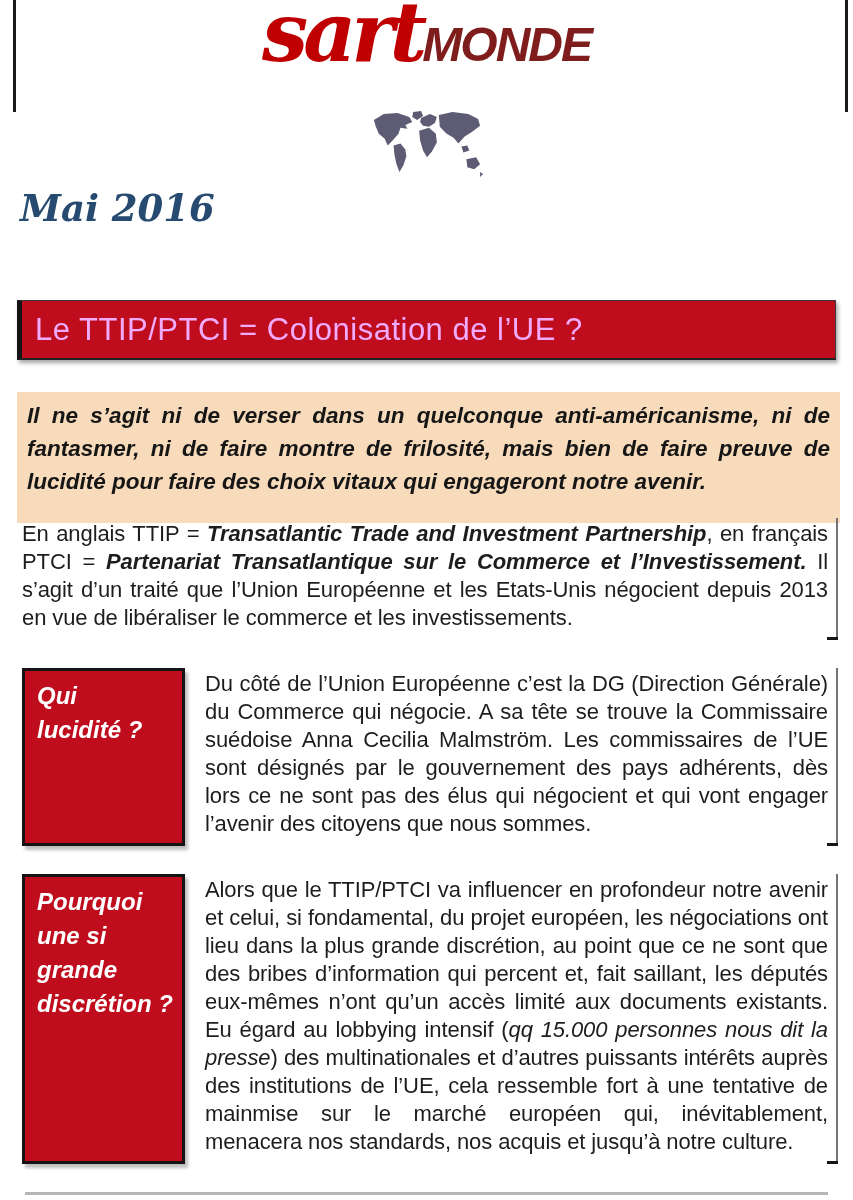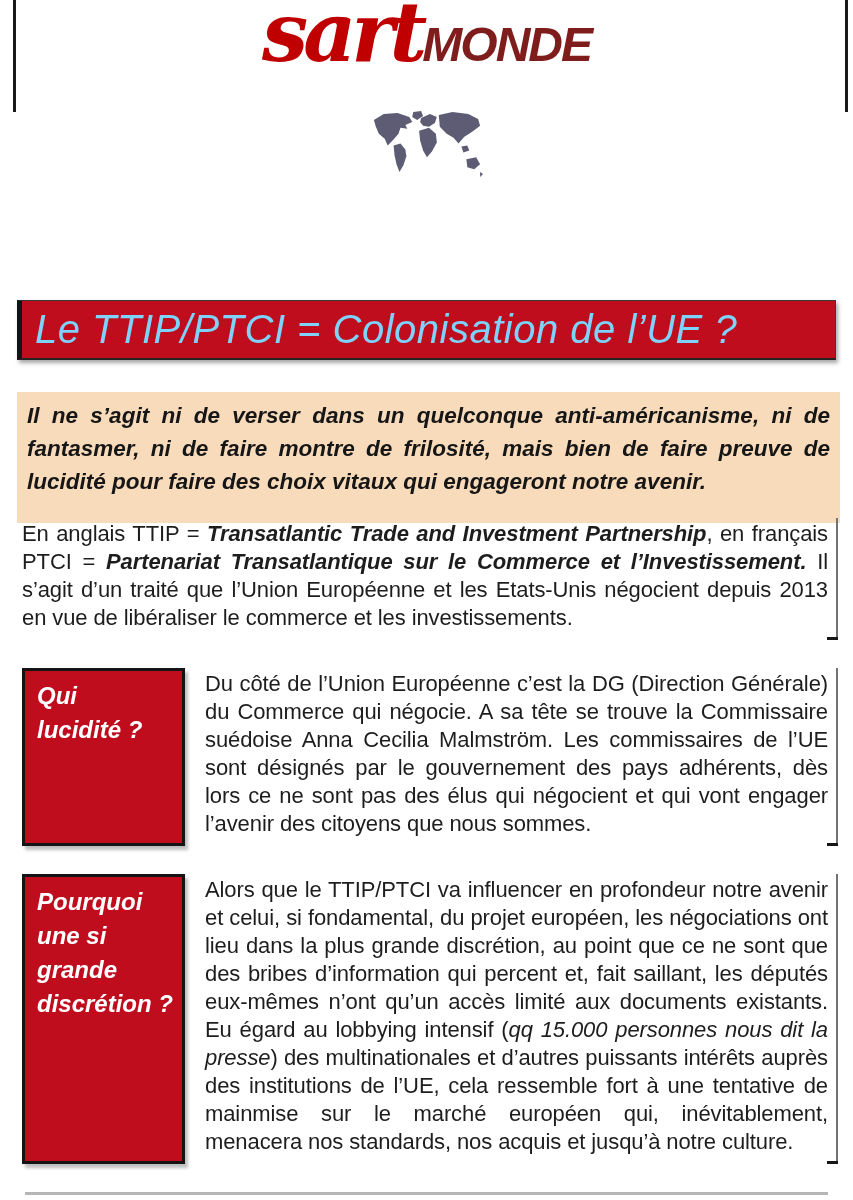--- a/index.html
+++ b/index.html
@@ -51,22 +51,22 @@
     background: #c00d1e;
     border-top: 1px solid #3a3a3a;
     border-right: 1px solid #3a3a3a;
     border-bottom: 2px solid #222;
     border-left: 5px solid #141414;
     box-shadow: 2px 3px 4px rgba(0,0,0,0.35);
     display: flex; align-items: center;
     padding-left: 13px; box-sizing: border-box;
   }
   .banner-text {
-    color: #7dd3fc; font-style: italic;
-    font-size: 40px; letter-spacing: 0.5px; white-space: nowrap;
+    color: #f0abfc; 
+    font-size: 31px; letter-spacing: 0.5px; white-space: nowrap;
   }
 
   
   .intro {
     position: absolute; top: 392px; left: 17px; width: 823px;
     background: #f8dbbb;
     box-sizing: border-box;
     padding: 7px 10px 25px 10px;
   }
   .intro-text {
@@ -145,20 +145,21 @@
           <path d="M95,37 L101,36 L103,41 L97,43 Z"></path>
 
           <path d="M100,50 L110,48 L114,55 L108,60 L101,58 Z"></path>
 
           <path d="M114,63 L117,65 L114,68 Z"></path>
         </g>
       </svg>
     </div>
 
     <div class="issue-row">
+      <span>Mai  2016</span>
     </div>
   </div>
 
   <div class="banner">
     <span class="banner-text">Le TTIP/PTCI = Colonisation de l’UE ?</span>
   </div>
 
   <div class="intro">
     <p class="intro-text">Il ne s’agit ni de verser dans un quelconque anti-américanisme, ni de fantasmer, ni de faire montre de frilosité, mais bien de faire preuve de lucidité pour faire des choix vitaux qui engageront notre avenir.</p>
   </div>

